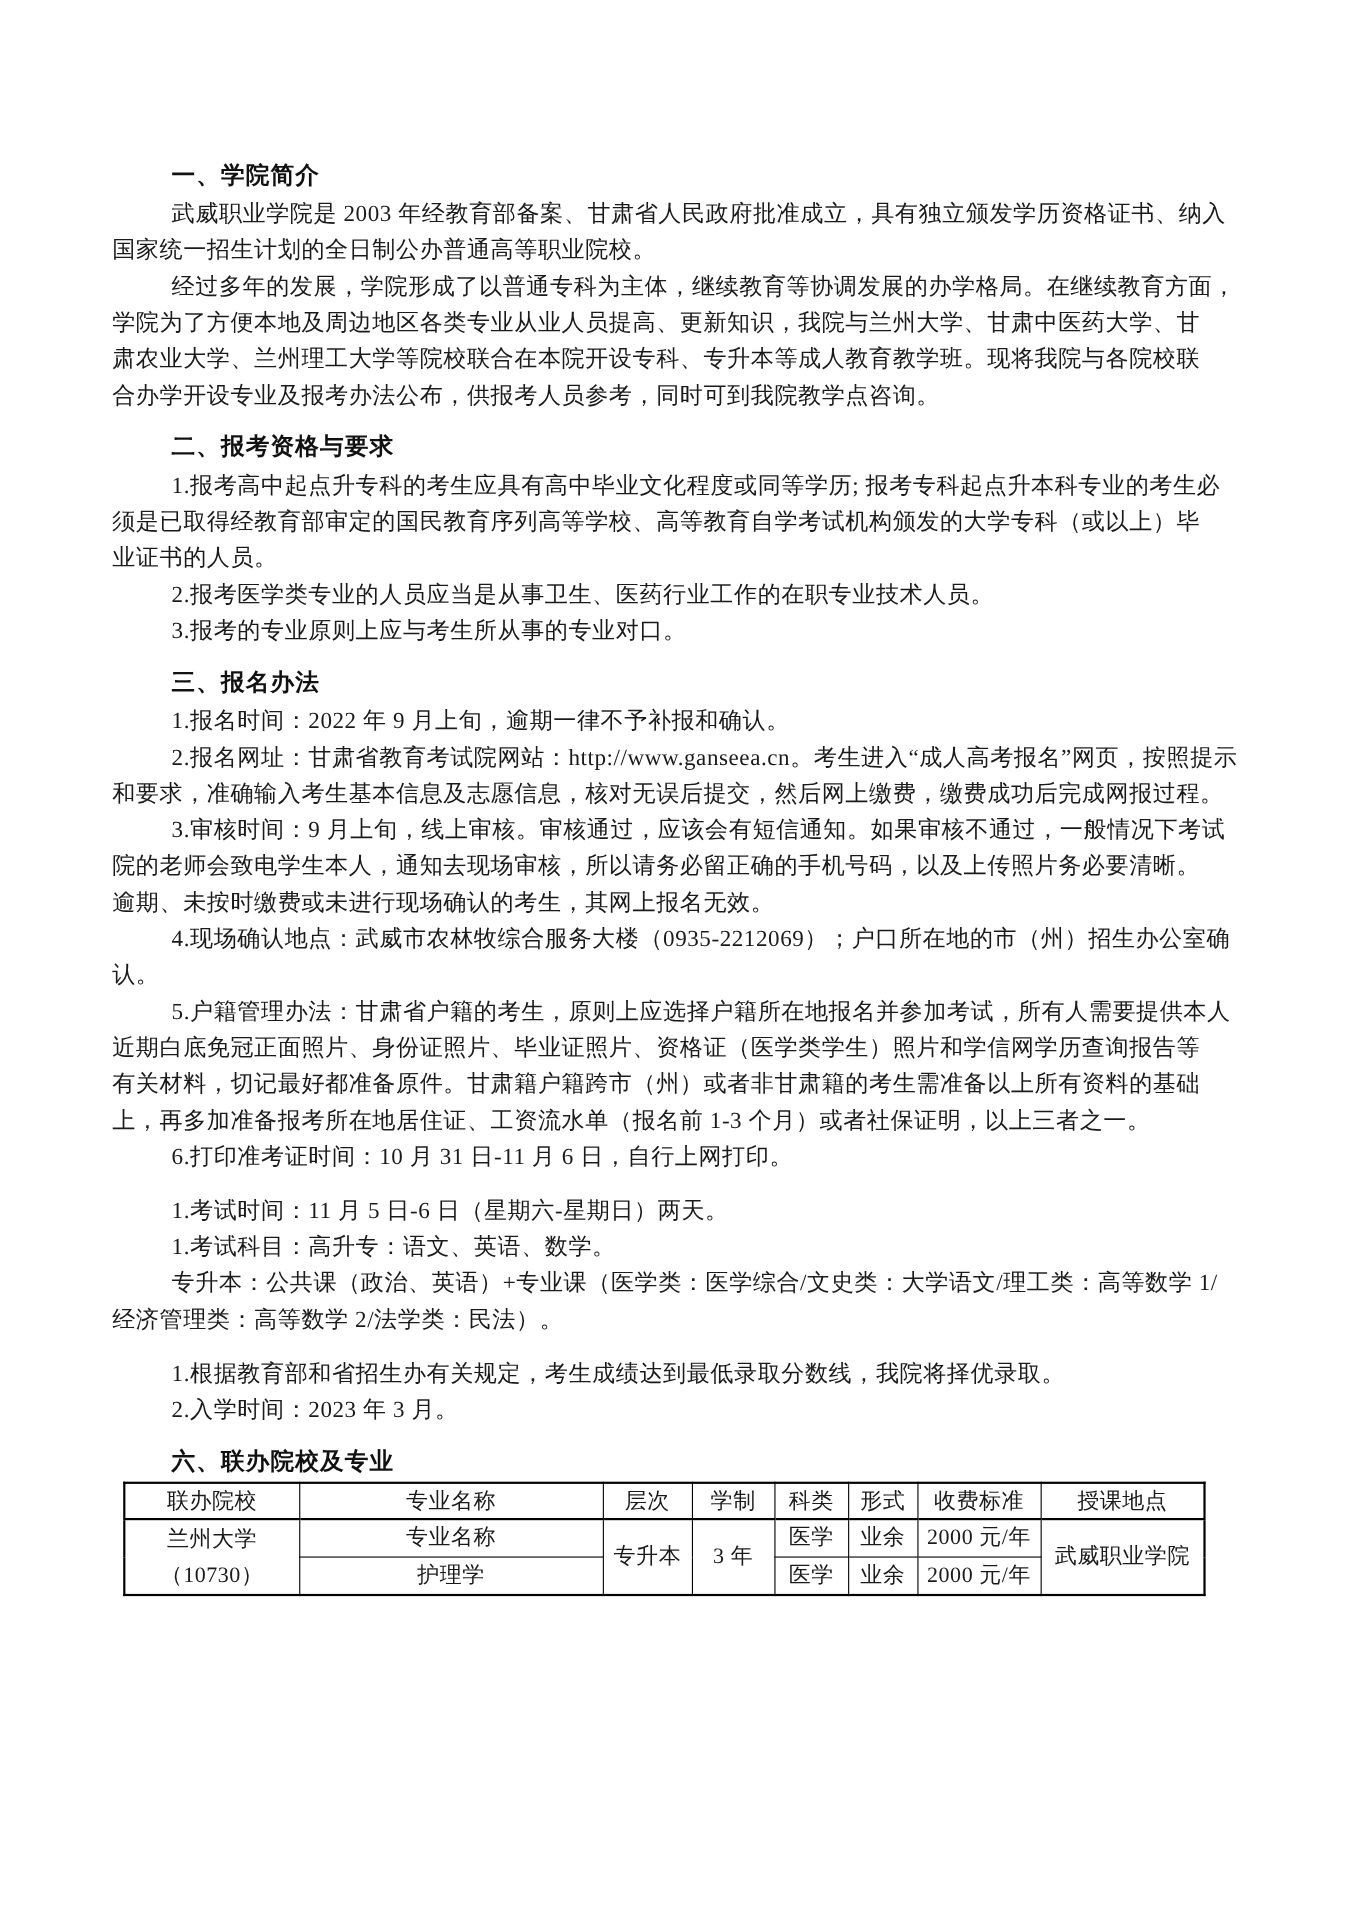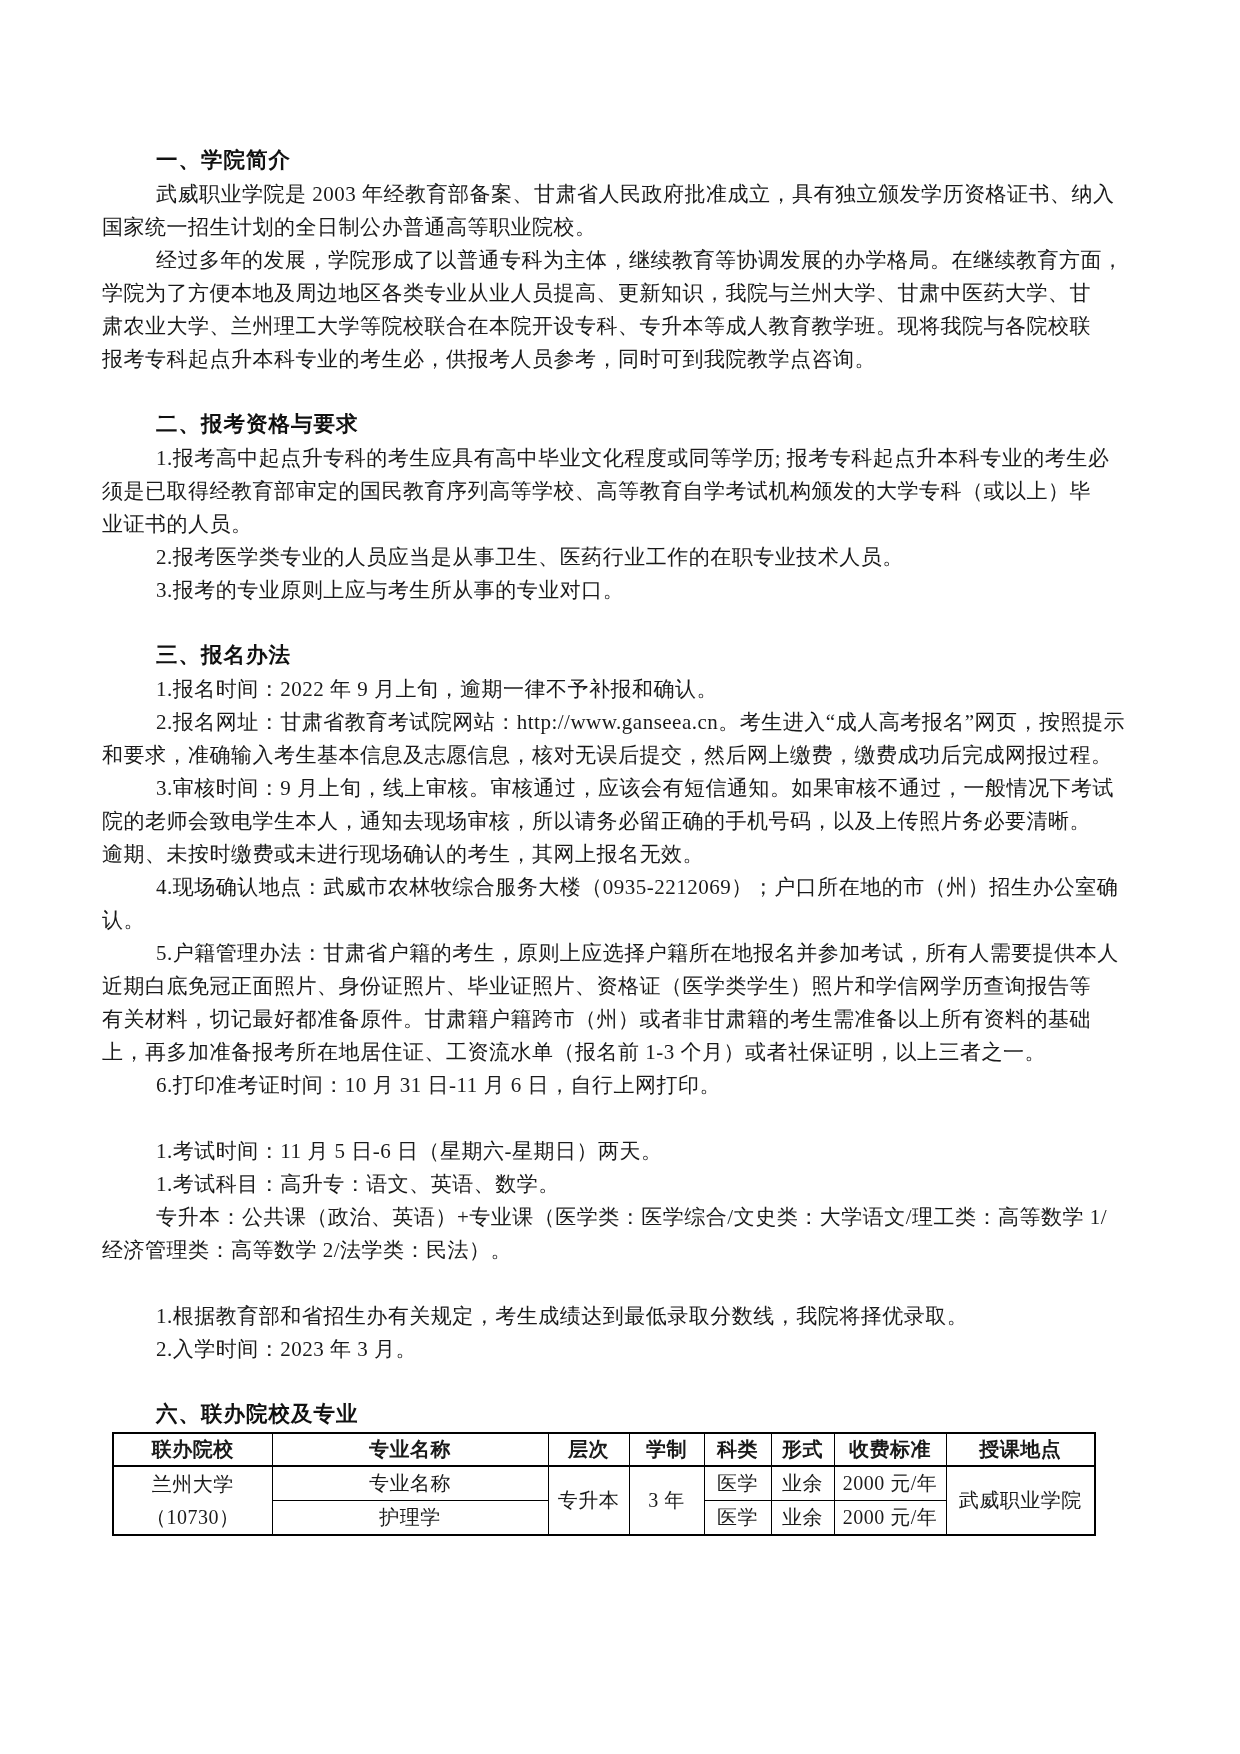--- a/index.html
+++ b/index.html
@@ -10,21 +10,21 @@
     box-sizing: border-box;
     margin: 0 auto;
     background: #ffffff;
     color: #1a1a1a;
     padding: 145px 98px 0 102px;
     overflow: hidden;
     font-family: "Liberation Serif", "DejaVu Serif", serif;
     font-size: 21px;
     letter-spacing: 0.5px;
   }
-  .sec-block { margin-top: 33px; }
+  .sec-block { margin-top: 16px; }
   .sec-block.first { margin-top: 0; }
   .sec-heading {
     margin: 0;
     padding-left: 54px;
     font-family: Liberation Mono, monospace;
     font-weight: bold;
     font-size: 21.5px;
     line-height: 33px;
     letter-spacing: 1px;
     color: #111111;
@@ -46,21 +46,21 @@
   table.programs th, table.programs td {
     border: 1px solid #000;
     text-align: center;
     vertical-align: middle;
     padding: 0;
     overflow: hidden;
     white-space: nowrap;
   }
   table.programs th {
     font-family: "Liberation Sans", "DejaVu Sans", sans-serif;
-    font-weight: bold;
+    font-weight: normal;
     font-size: 20px;
     height: 31px;
     border-bottom: 2px solid #000;
     letter-spacing: 0.5px;
   }
   table.programs td {
     font-family: "Liberation Serif", "DejaVu Serif", serif;
     font-size: 20px;
     height: 33px;
     line-height: 33px;
@@ -73,21 +73,21 @@
 
 <div class="page">
 
   <div class="sec-block first">
     <h3 class="sec-heading">一、学院简介</h3>
     <div class="line ind">武威职业学院是 2003 年经教育部备案、甘肃省人民政府批准成立，具有独立颁发学历资格证书、纳入</div>
     <div class="line">国家统一招生计划的全日制公办普通高等职业院校。</div>
     <div class="line ind">经过多年的发展，学院形成了以普通专科为主体，继续教育等协调发展的办学格局。在继续教育方面，</div>
     <div class="line">学院为了方便本地及周边地区各类专业从业人员提高、更新知识，我院与兰州大学、甘肃中医药大学、甘</div>
     <div class="line">肃农业大学、兰州理工大学等院校联合在本院开设专科、专升本等成人教育教学班。现将我院与各院校联</div>
-    <div class="line">报考专科起点升本科专业的考生必，供报考人员参考，同时可到我院教学点咨询。</div>
+    <div class="line">合办学开设专业及报考办法公布，供报考人员参考，同时可到我院教学点咨询。</div>
   </div>
 
   <div class="sec-block">
     <h3 class="sec-heading">二、报考资格与要求</h3>
     <div class="line ind">1.报考高中起点升专科的考生应具有高中毕业文化程度或同等学历; 报考专科起点升本科专业的考生必</div>
     <div class="line">须是已取得经教育部审定的国民教育序列高等学校、高等教育自学考试机构颁发的大学专科（或以上）毕</div>
     <div class="line">业证书的人员。</div>
     <div class="line ind">2.报考医学类专业的人员应当是从事卫生、医药行业工作的在职专业技术人员。</div>
     <div class="line ind">3.报考的专业原则上应与考生所从事的专业对口。</div>
   </div>

